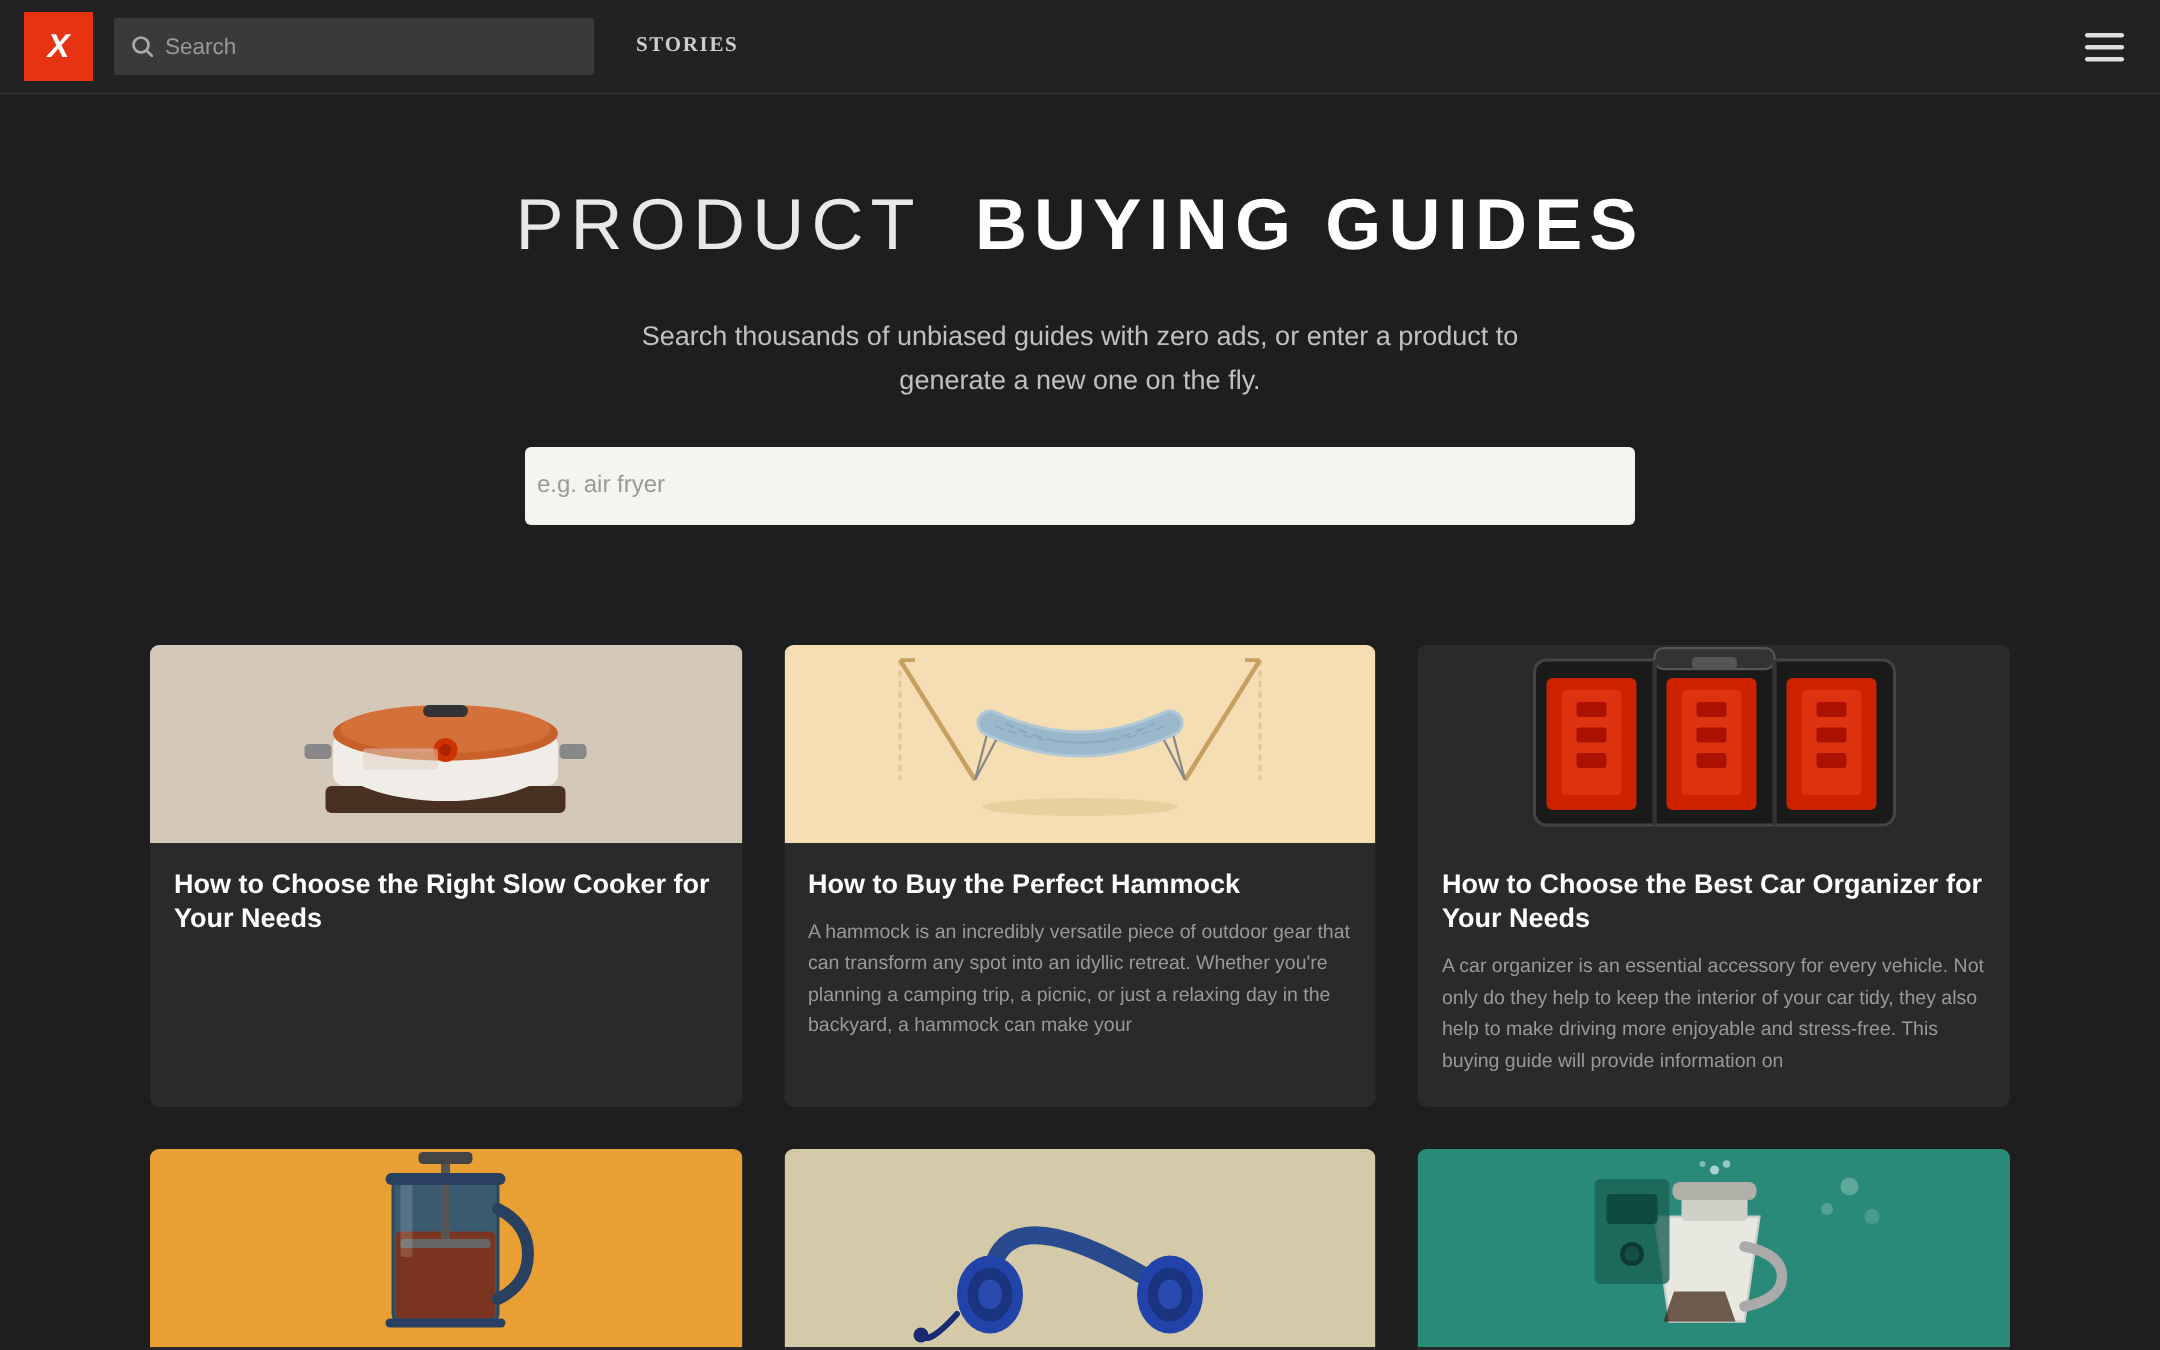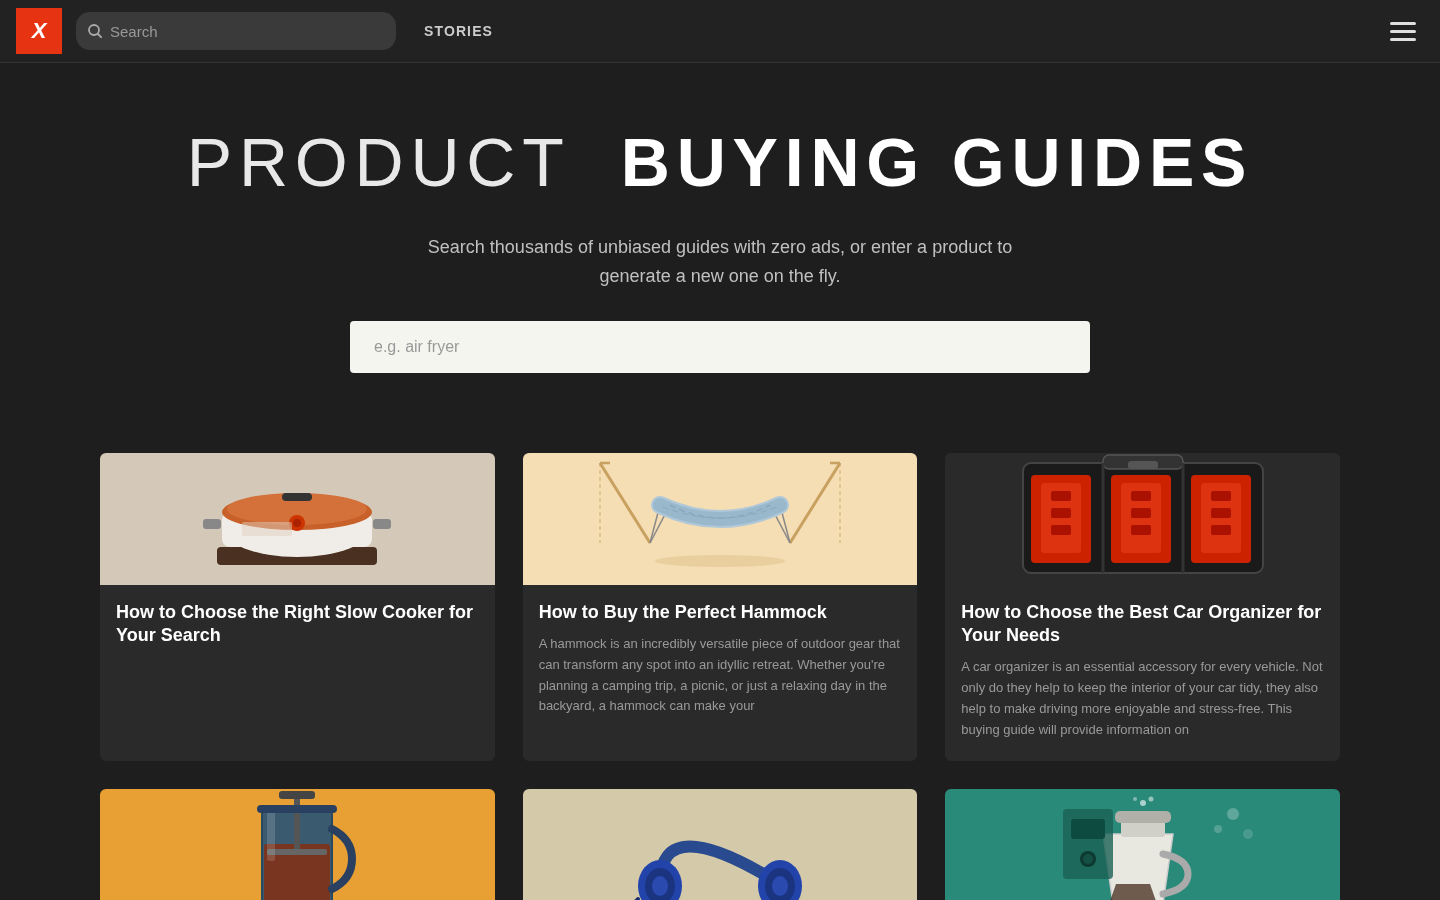--- a/index.html
+++ b/index.html
@@ -33,21 +33,21 @@
     .logo-x {
       color: #fff;
       font-size: 22px;
       font-weight: 900;
       font-style: italic;
     }
     .search-bar {
       display: flex;
       align-items: center;
       background-color: #3a3a3a;
-      border-radius: 14px;
+      border-radius: 2px;
       padding: 0 12px;
       height: 38px;
       width: 320px;
     }
     .search-icon-wrap {
       margin-right: 8px;
       color: #aaa;
       font-size: 14px;
     }
     .search-input {
@@ -59,20 +59,21 @@
       width: 100%;
     }
     .search-input::placeholder { color: #999; }
     .nav-stories {
       margin-left: 28px;
       color: #ccc;
       font-size: 14px;
       font-weight: 600;
       letter-spacing: 0.08em;
       cursor: pointer;
+      font-family: Liberation Serif, serif;
     }
     .hamburger {
       margin-left: auto;
       display: flex;
       flex-direction: column;
       gap: 5px;
       cursor: pointer;
       padding: 8px;
     }
     .hamburger-line {
@@ -81,21 +82,21 @@
       background-color: #e0e0e0;
       border-radius: 2px;
     }
 
     
     .hero {
       text-align: center;
       padding: 60px 20px 40px;
     }
     .hero-title {
-      font-size: 68px;
+      font-size: 48px;
       font-weight: 300;
       letter-spacing: 0.1em;
       color: #e8e8e8;
       text-transform: uppercase;
     }
     .hero-title-bold {
       font-weight: 900;
       color: #ffffff;
     }
     .hero-subtitle {
@@ -107,21 +108,21 @@
     .hero-search-wrap {
       margin: 30px auto 0;
       max-width: 740px;
     }
     .hero-search-input {
       width: 100%;
       height: 52px;
       background-color: #f5f5f0;
       border: none;
       border-radius: 4px;
-      padding: 0 24px;
+      padding: 0 8px;
       font-size: 16px;
       color: #333;
       outline: none;
     }
     .hero-search-input::placeholder { color: #999; }
 
     
     .cards-section {
       padding: 40px 100px 0;
     }
@@ -283,21 +284,21 @@
             <circle cx="110" cy="66" r="4" fill="#aa2200"></circle>
 
             <rect x="16" y="62" width="18" height="10" rx="3" fill="#888"></rect>
             <rect x="186" y="62" width="18" height="10" rx="3" fill="#888"></rect>
 
             <rect x="55" y="65" width="50" height="14" rx="2" fill="#e0d0c0" opacity="0.5"></rect>
           </svg>
         </div>
       </div>
       <div class="card-body">
-        <div class="card-title">How to Choose the Right Slow Cooker for Your Search</div>
+        <div class="card-title">How to Choose the Right Slow Cooker for Your Needs</div>
       </div>
     </div>
 
     <div class="card">
       <div class="card-image">
         <div class="img-hammock">
           <svg width="300" height="132" viewBox="0 0 300 132" xmlns="http://www.w3.org/2000/svg">
 
             <line x1="30" y1="10" x2="80" y2="90" stroke="#c8a060" stroke-width="3"></line>
             <line x1="30" y1="10" x2="30" y2="90" stroke="#c8a060" stroke-width="2" stroke-dasharray="4,3" opacity="0.4"></line>

